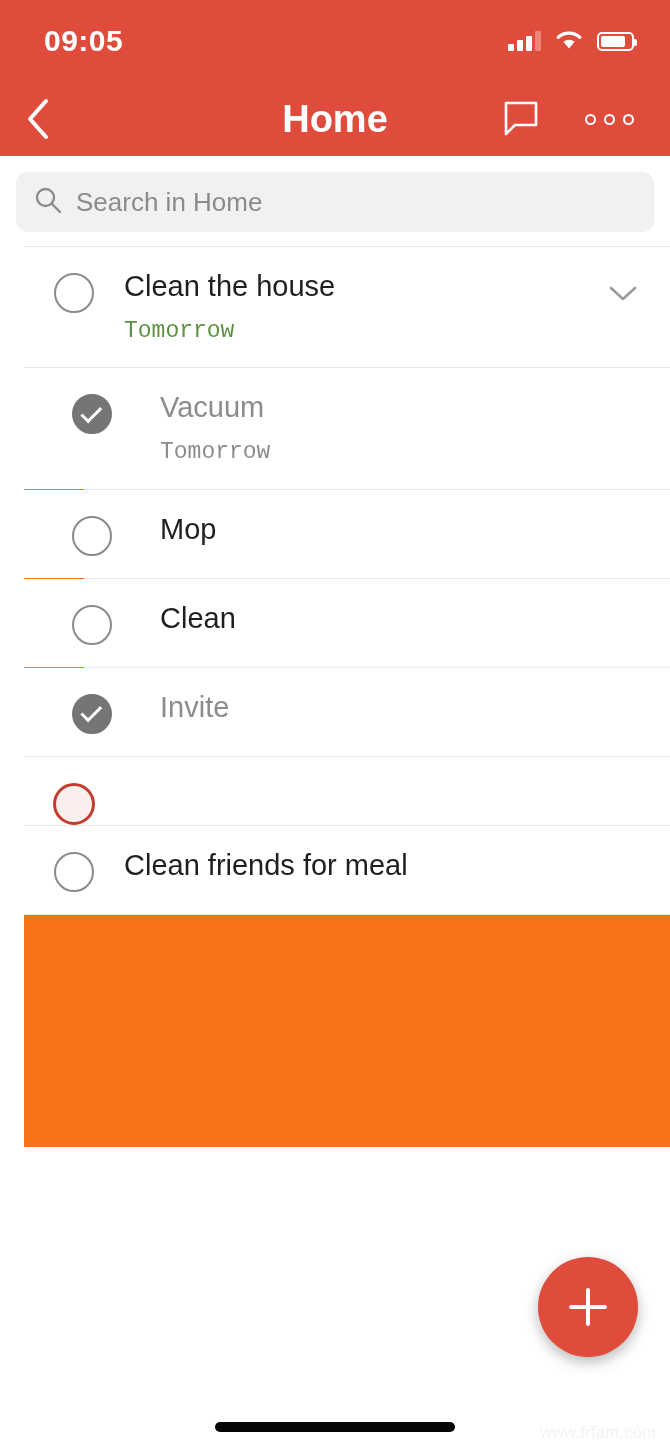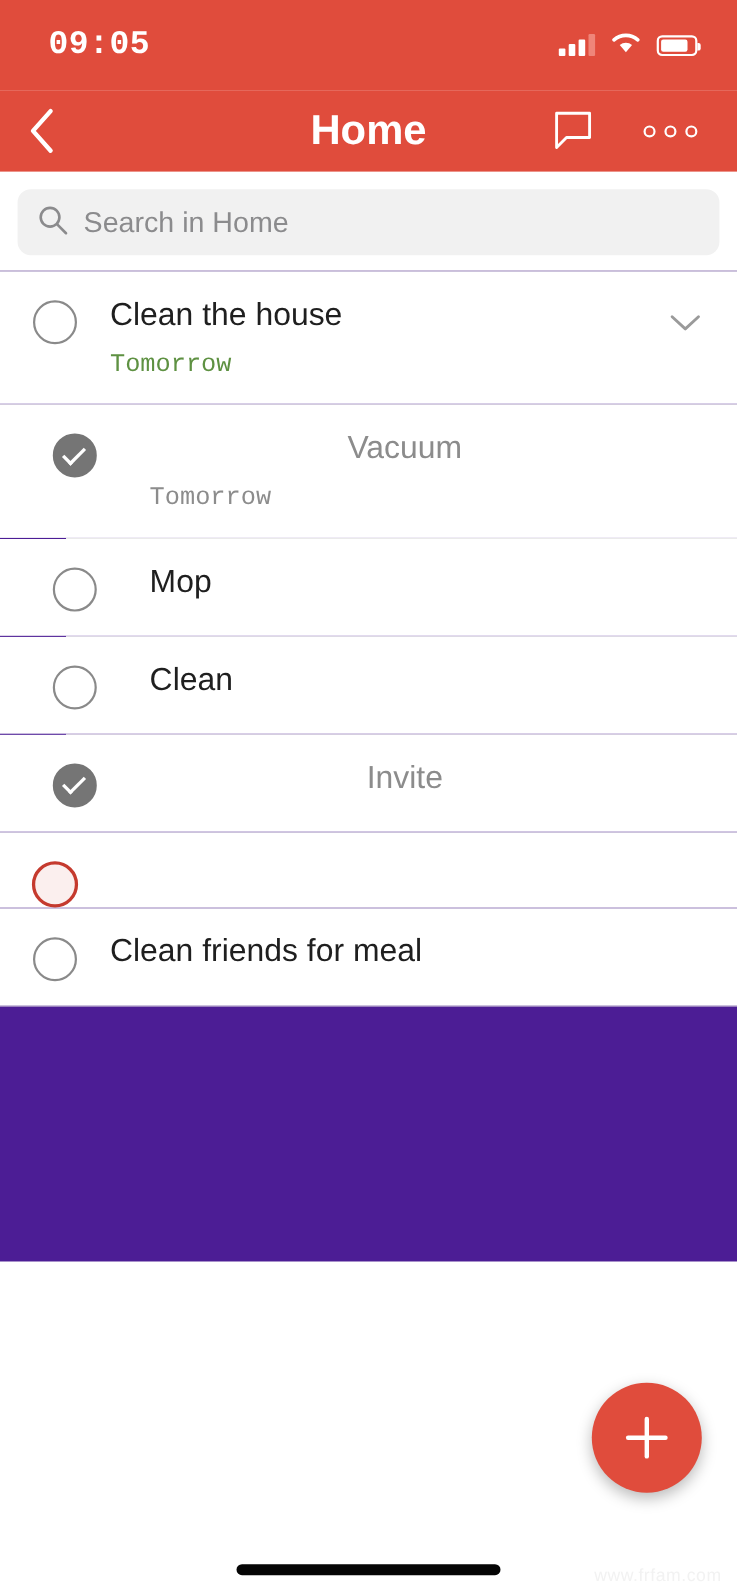--- a/index.html
+++ b/index.html
@@ -19,21 +19,20 @@
 
   
   .statusbar {
     height: 82px;
     background: #E04C3C;
     display: flex;
     align-items: center;
     justify-content: space-between;
     padding: 0 36px 0 44px;
     flex: 0 0 auto;
-    font-family: Liberation Mono, monospace;
   }
   .clock {
     color: #ffffff;
     font-size: 30px;
     font-weight: bold;
     letter-spacing: 0.5px;
   }
   .status-icons {
     display: flex;
     align-items: center;
@@ -118,21 +117,21 @@
     background: transparent;
     outline: none;
     font-family: inherit;
     font-size: 26px;
     color: #4d7c0f;
     width: 100%;
   }
   .search-input::placeholder { color: #8B8B8D; }
 
   
-  .list { flex: 1 1 auto; background:#4c1d95; }
+  .list { flex: 1 1 auto; background:#f97316;margin-left:24px; }
 
   .row {
     display: flex;
     align-items: flex-start;
     position: relative;
     background: #ffffff;
     cursor: pointer;
   }
   .row.top-level { padding: 0 0 0 0; }
   .divider-full { height: 1px; background: #E6E6E6; width: 100%; }
@@ -174,21 +173,21 @@
   .row-body {
     flex: 1 1 auto;
     padding: 22px 70px 22px 0;
     min-height: 88px;
   }
   .row-title {
     font-size: 29px;
     color: #1F1F1F;
     line-height: 1.2;
   }
-  .row-title.done { color: #8C8C8C; text-align: center; }
+  .row-title.done { color: #8C8C8C; }
   .row-sub {
     margin-top: 14px;
     font-size: 23px;
     line-height: 1.2;
     font-family: Liberation Mono, monospace;
   }
   .row-sub.green { color: #5E9142; }
   .row-sub.grey  { color: #8C8C8C; }
 
   .chev {

